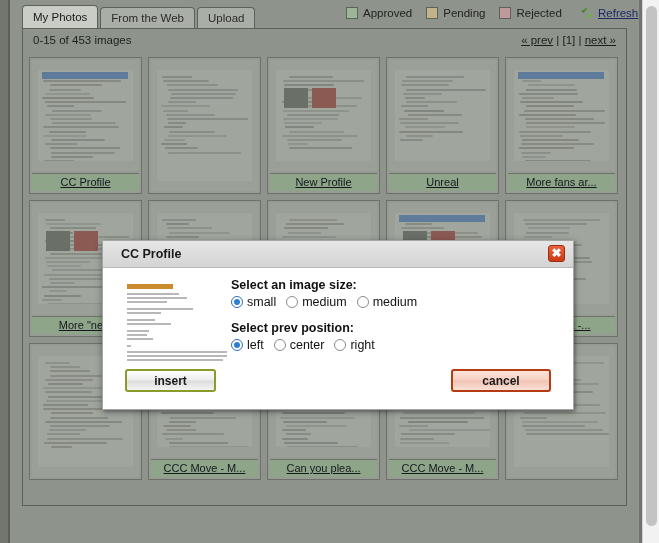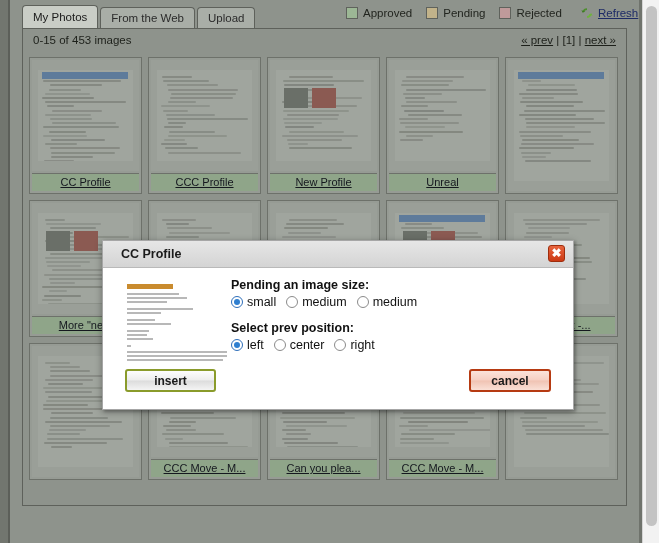--- a/index.html
+++ b/index.html
@@ -317,21 +317,21 @@
     border-radius: 3px;
     background: linear-gradient(#fdfdfd, #ededed 48%, #dcdcdc 52%, #f4f4f4);
     font-size: 12px;
     font-weight: bold;
     color: #1a1a1a;
     cursor: pointer;
   }
   .btn-cancel {
     position: absolute;
     right: 22px; bottom: 18px;
-    width: 82px; height: 23px;
+    width: 100px; height: 23px;
     border: 2px solid #b63a12;
     border-radius: 3px;
     background: linear-gradient(#fbe3da, #f6cfc2 48%, #f0c3b3 52%, #fae0d6);
     font-size: 12px;
     font-weight: bold;
     color: #1a1a1a;
     cursor: pointer;
   }
 </style>
 </head>
@@ -430,21 +430,20 @@
                 <div class="ln" style="left: 10.6776px; top: 52.2px; width: 18.337px; opacity: 0.728855;"></div>
                 <div class="ln" style="left: 6.77799px; top: 56.4px; width: 19.4378px; opacity: 0.783366;"></div>
                 <div class="ln" style="left: 12.0219px; top: 60.6px; width: 46.0525px; opacity: 0.648062;"></div>
                 <div class="ln" style="left: 10.5761px; top: 64.8px; width: 59.6812px; opacity: 0.489611;"></div>
                 <div class="ln" style="left: 6.60708px; top: 69px; width: 21.8237px; opacity: 0.474678;"></div>
                 <div class="ln" style="left: 4.28159px; top: 73.2px; width: 25.9801px; opacity: 0.76993;"></div>
                 <div class="ln" style="left: 7.76629px; top: 77.4px; width: 33.6504px; opacity: 0.742034;"></div>
                 <div class="ln" style="left: 11.2278px; top: 81.6px; width: 72.3346px; opacity: 0.557656;"></div>
               </div>
             </div>
-            <div class="cap"><span>CCC Profile</span></div>
           </div>
           <div class="cell">
             <div class="thumb">
               <div class="shot">
                 <div class="ln" style="left: 13.3336px; top: 6px; width: 43.3359px; opacity: 0.713285;"></div>
                 <div class="ln" style="left: 6.53279px; top: 10.2px; width: 81.5109px; opacity: 0.622118;"></div>
                 <div class="ln" style="left: 7.7644px; top: 14.4px; width: 49.8663px; opacity: 0.830024;"></div>
                 <div class="ln" style="left: 11.1951px; top: 18.6px; width: 41.9024px; opacity: 0.703671;"></div>
                 <div class="ln" style="left: 10.9915px; top: 22.8px; width: 19.119px; opacity: 0.809726;"></div>
                 <div class="ln" style="left: 11.3203px; top: 27px; width: 75.0161px; opacity: 0.514854;"></div>
@@ -509,20 +508,21 @@
                 <div class="ln" style="left: 6.06233px; top: 64.8px; width: 43.2839px; opacity: 0.578813;"></div>
                 <div class="ln" style="left: 8.45906px; top: 69px; width: 56.6069px; opacity: 0.796288;"></div>
                 <div class="ln" style="left: 6.66598px; top: 73.2px; width: 73.4439px; opacity: 0.690614;"></div>
                 <div class="ln" style="left: 4.84975px; top: 77.4px; width: 55.2948px; opacity: 0.828459;"></div>
                 <div class="ln" style="left: 7.17704px; top: 81.6px; width: 29.6595px; opacity: 0.576488;"></div>
                 <div class="ln" style="left: 7.81451px; top: 85.8px; width: 24.0381px; opacity: 0.50137;"></div>
                 <div class="ln" style="left: 10.9288px; top: 90px; width: 65.9306px; opacity: 0.76977;"></div>
                 <div class="blk" style="left: 4px; top: 2px; width: 86px; height: 7px; background: rgb(94, 123, 155);"></div>
               </div>
             </div>
+            <div class="cap"><span>More fans ar...</span></div>
           </div>
           <div class="cell">
             <div class="thumb">
               <div class="shot">
                 <div class="ln" style="left: 7.19946px; top: 6px; width: 19.9109px; opacity: 0.648784;"></div>
                 <div class="ln" style="left: 8.43107px; top: 10.2px; width: 54.2663px; opacity: 0.456691;"></div>
                 <div class="ln" style="left: 11.8618px; top: 14.4px; width: 46.3024px; opacity: 0.730338;"></div>
                 <div class="ln" style="left: 11.6582px; top: 18.6px; width: 23.519px; opacity: 0.836392;"></div>
                 <div class="ln" style="left: 11.987px; top: 22.8px; width: 79.4161px; opacity: 0.541521;"></div>
                 <div class="ln" style="left: 7.01492px; top: 27px; width: 43.4938px; opacity: 0.81239;"></div>
@@ -824,21 +824,21 @@
           <div class="pln" style="left: 4px; top: 49px; width: 22px;"></div>
           <div class="pln" style="left: 4px; top: 53px; width: 20px;"></div>
           <div class="pln" style="left: 4px; top: 57px; width: 26px;"></div>
           <div class="pln" style="left: 4px; top: 64px; width: 4px;"></div>
           <div class="pln" style="left: 4px; top: 70px; width: 100px;"></div>
           <div class="pln" style="left: 4px; top: 74px; width: 100px;"></div>
           <div class="pln" style="left: 4px; top: 78px; width: 96px;"></div>
         </div>
 
       <div class="form">
-        <div class="field-label">Pending an image size:</div>
+        <div class="field-label">Select an image size:</div>
         <div class="radio-row" id="size-group">
             <label class="radio-opt">
               <span class="radio checked"></span>
               <span>small</span>
             </label>
             <label class="radio-opt">
               <span class="radio"></span>
               <span>medium</span>
             </label>
             <label class="radio-opt">

